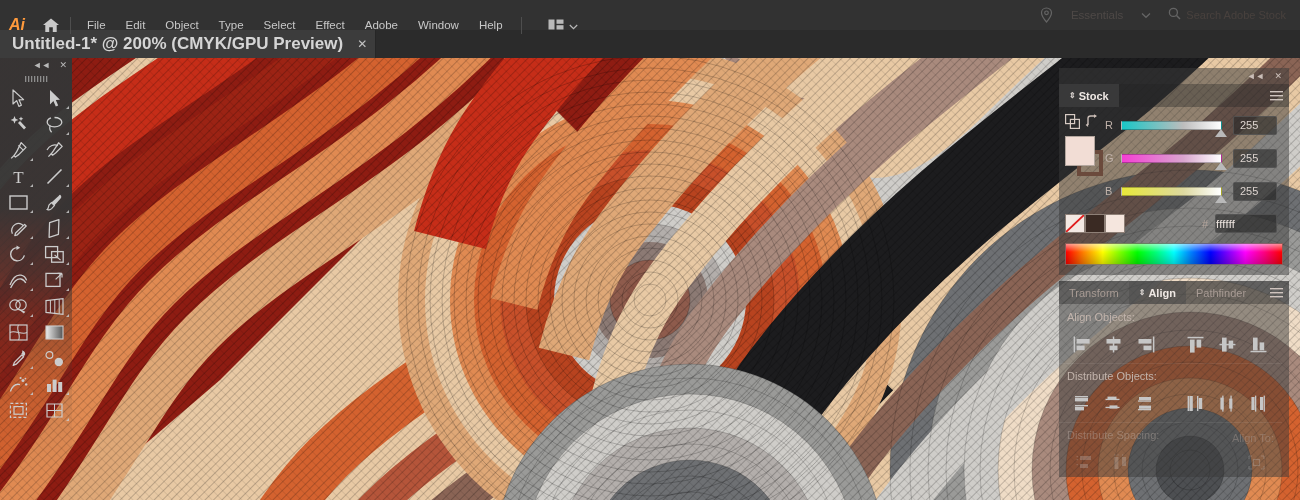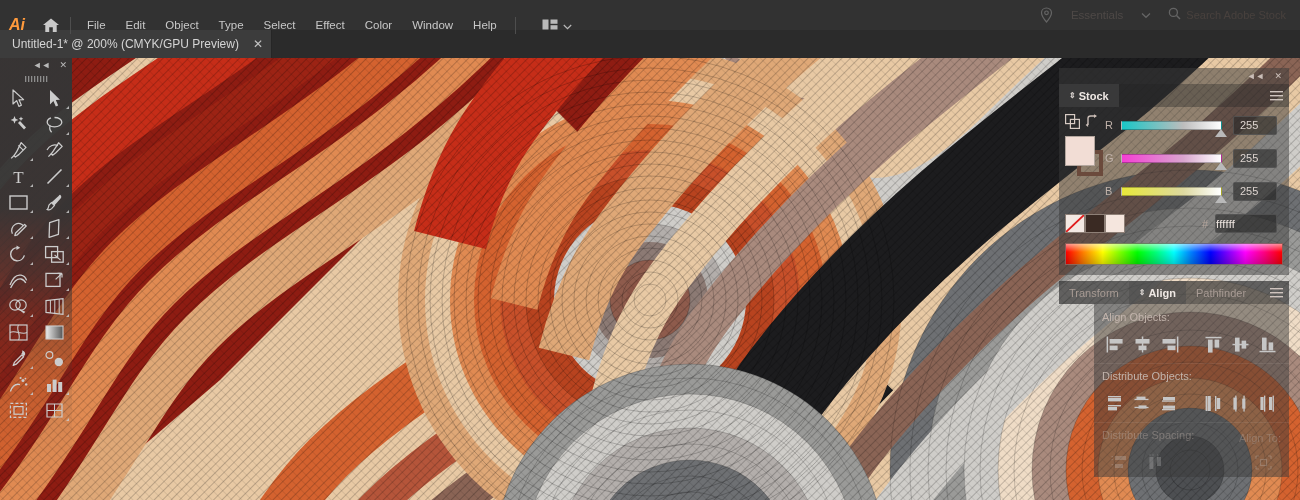--- a/index.html
+++ b/index.html
@@ -59,21 +59,21 @@
   #tabbar {
     position: absolute; top: 30px; left: 0; width: 1300px; height: 28px;
     background: #2b2b2b; z-index: 39;
   }
   .doc-tab {
     position: absolute; left: 0; top: 0;
     height: 28px; display: flex; align-items: center;
     background: #3c3c3c; padding: 0 4px 0 12px;
     border-right: 1px solid #262626;
   }
-  .doc-tab .title { color: #d5d5d5; font-size: 12px; font-weight: normal; white-space: nowrap; }
+  .doc-tab .title { color: #d5d5d5; font-size: 17px; font-weight: bold; white-space: nowrap; }
   .doc-tab .close {
     margin-left: 10px; width: 18px; height: 18px;
     display: flex; align-items: center; justify-content: center;
     color: #c3c3c3; font-size: 12px; line-height: 1;
   }
 
   
   #toolpanel {
     position: absolute; left: 0; top: 58px; width: 72px; height: 442px;
     z-index: 35; overflow: hidden;
@@ -187,21 +187,21 @@
       #0000ff 67%, #7f00ff 75%, #ff00ff 83%, #ff007f 92%, #ff0000 100%);
     position: relative;
   }
   .spectrum::after {
     content:""; position:absolute; inset:0;
     background: linear-gradient(to bottom, rgba(255,255,255,0.55) 0%, rgba(255,255,255,0) 40%, rgba(0,0,0,0.18) 100%);
   }
 
   
   #align-panel { margin-top: 6px; }
-  #align-panel .panel-body { padding: 7px 0 0 0; margin-left: 35px; }
+  #align-panel .panel-body { padding: 7px 7px 0 0; }
   .sec-label { color: #c2b4ac; font-size: 11px; padding: 0 0 6px 8px; }
   .icon-row { display: flex; align-items: center; padding: 0 8px; height: 30px; }
   .ico-btn {
     width: 36px; height: 26px; display: flex; align-items: center; justify-content: center;
   }
   .ico-gap { width: 22px; }
   .divider { height: 1px; background: rgba(255,255,255,0.07); margin: 4px 0 6px 0; }
   .spacing-head { display: flex; align-items: center; padding: 0 8px; }
   .spacing-head .sec-label { padding-left: 0; flex: 1; }
   .alignto-label { color: #b0a29a; font-size: 11px; opacity: .85; }
@@ -449,21 +449,21 @@
         </svg>
       </div>
       <div class="mb-sep"></div>
       <div class="menu-items">
         <div class="menu-item">File</div>
         <div class="menu-item">Edit</div>
         <div class="menu-item">Object</div>
         <div class="menu-item">Type</div>
         <div class="menu-item">Select</div>
         <div class="menu-item">Effect</div>
-        <div class="menu-item">Color</div>
+        <div class="menu-item">Adobe</div>
         <div class="menu-item">Window</div>
         <div class="menu-item">Help</div>
       </div>
       <div class="mb-sep" style="margin-left:8px"></div>
       <div class="arrange-btn">
         <span>
           <svg width="16" height="11" viewBox="0 0 16 11" aria-hidden="true">
             <rect x="0.5" y="0.5" width="6" height="10" fill="#b9b9b9"></rect>
             <rect x="8.5" y="0.5" width="7" height="4.3" fill="#b9b9b9"></rect>
             <rect x="8.5" y="6.2" width="7" height="4.3" fill="#b9b9b9"></rect>

